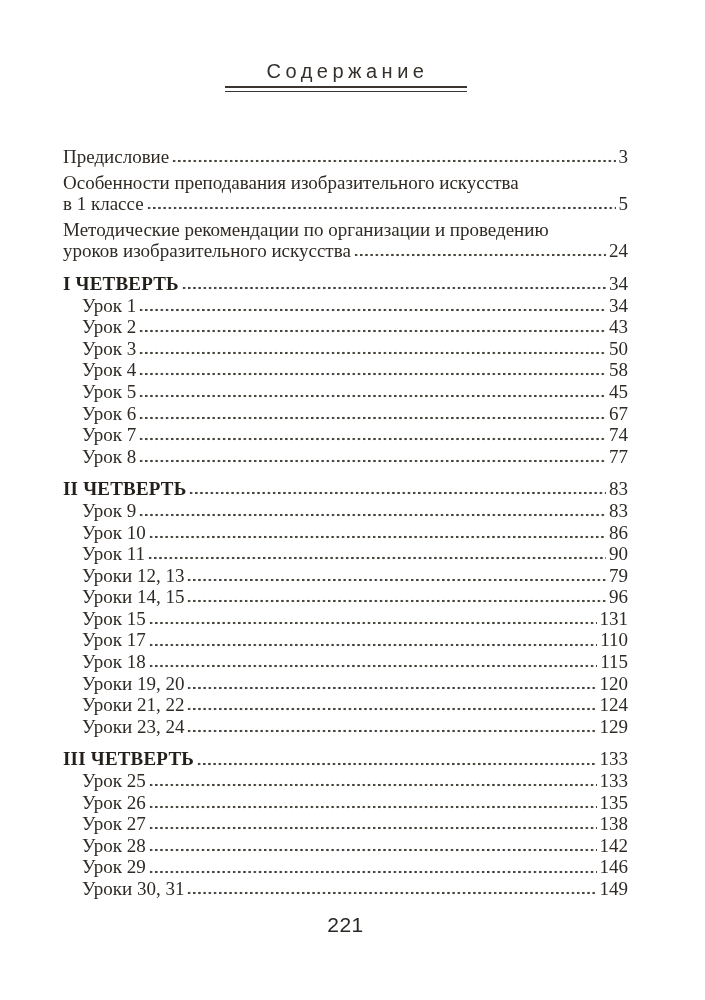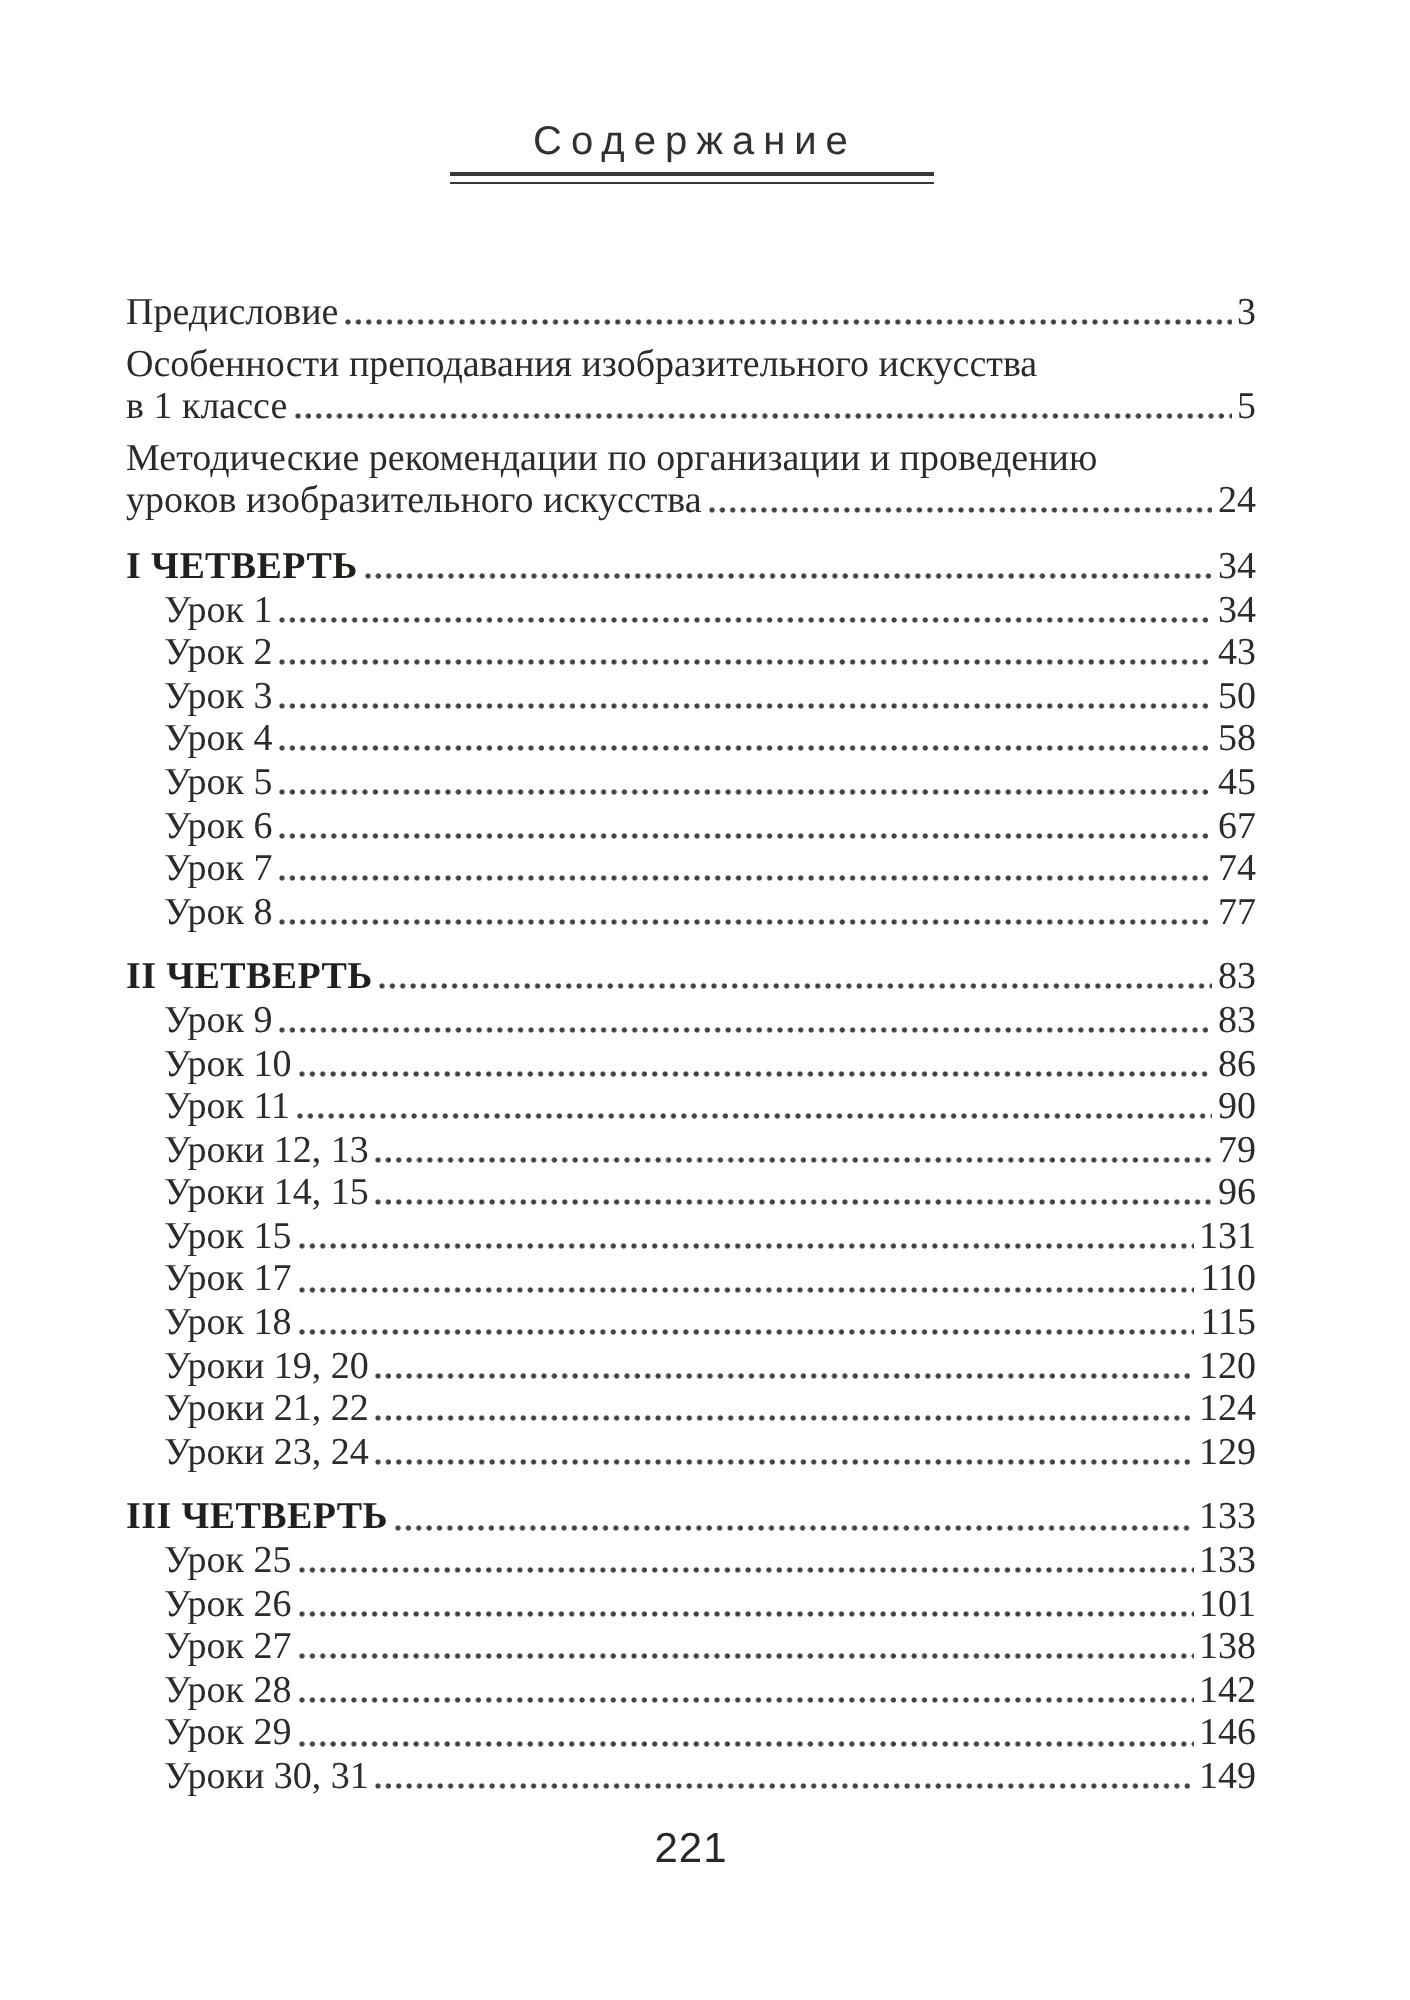--- a/index.html
+++ b/index.html
@@ -241,21 +241,21 @@
             <span class="pagenum">133</span>
           </div>
           <div class="row indent">
             <span class="label">Урок 25</span>
             <span class="leader"></span>
             <span class="pagenum">133</span>
           </div>
           <div class="row indent">
             <span class="label">Урок 26</span>
             <span class="leader"></span>
-            <span class="pagenum">101</span>
+            <span class="pagenum">135</span>
           </div>
           <div class="row indent">
             <span class="label">Урок 27</span>
             <span class="leader"></span>
             <span class="pagenum">138</span>
           </div>
           <div class="row indent">
             <span class="label">Урок 28</span>
             <span class="leader"></span>
             <span class="pagenum">142</span>

